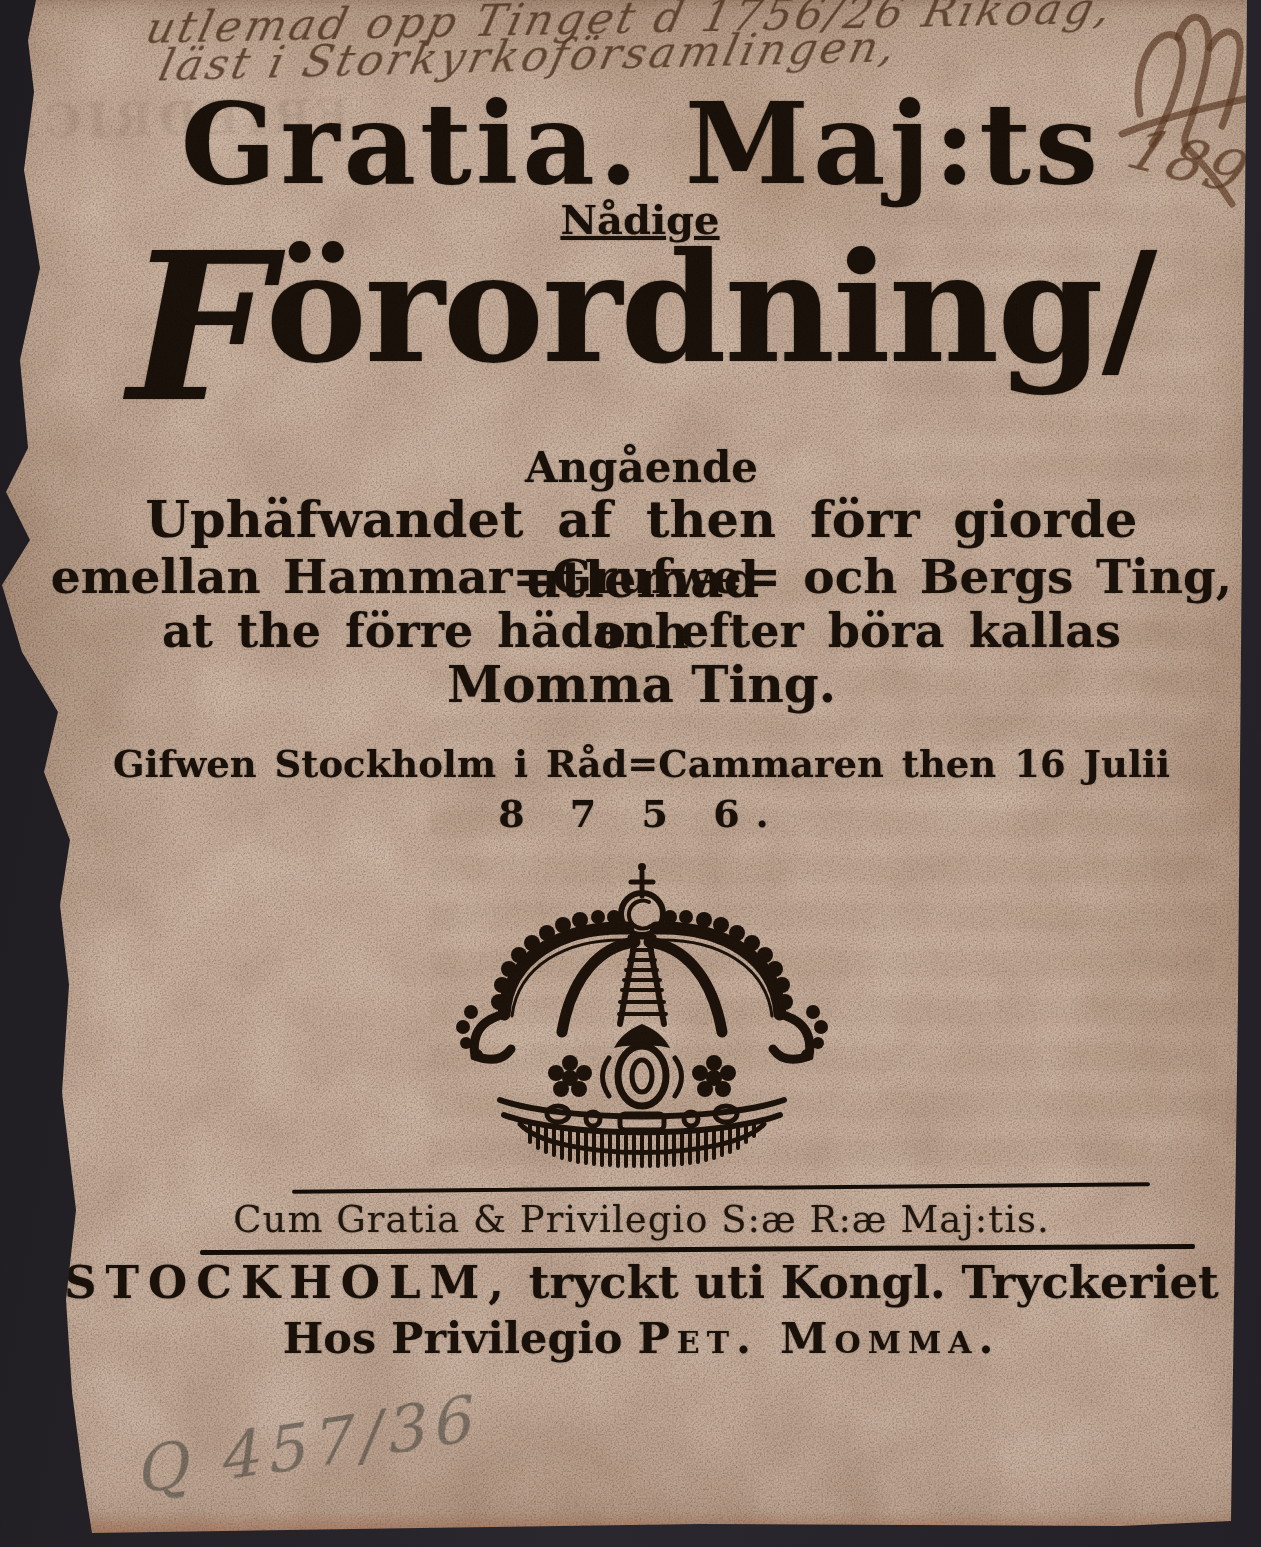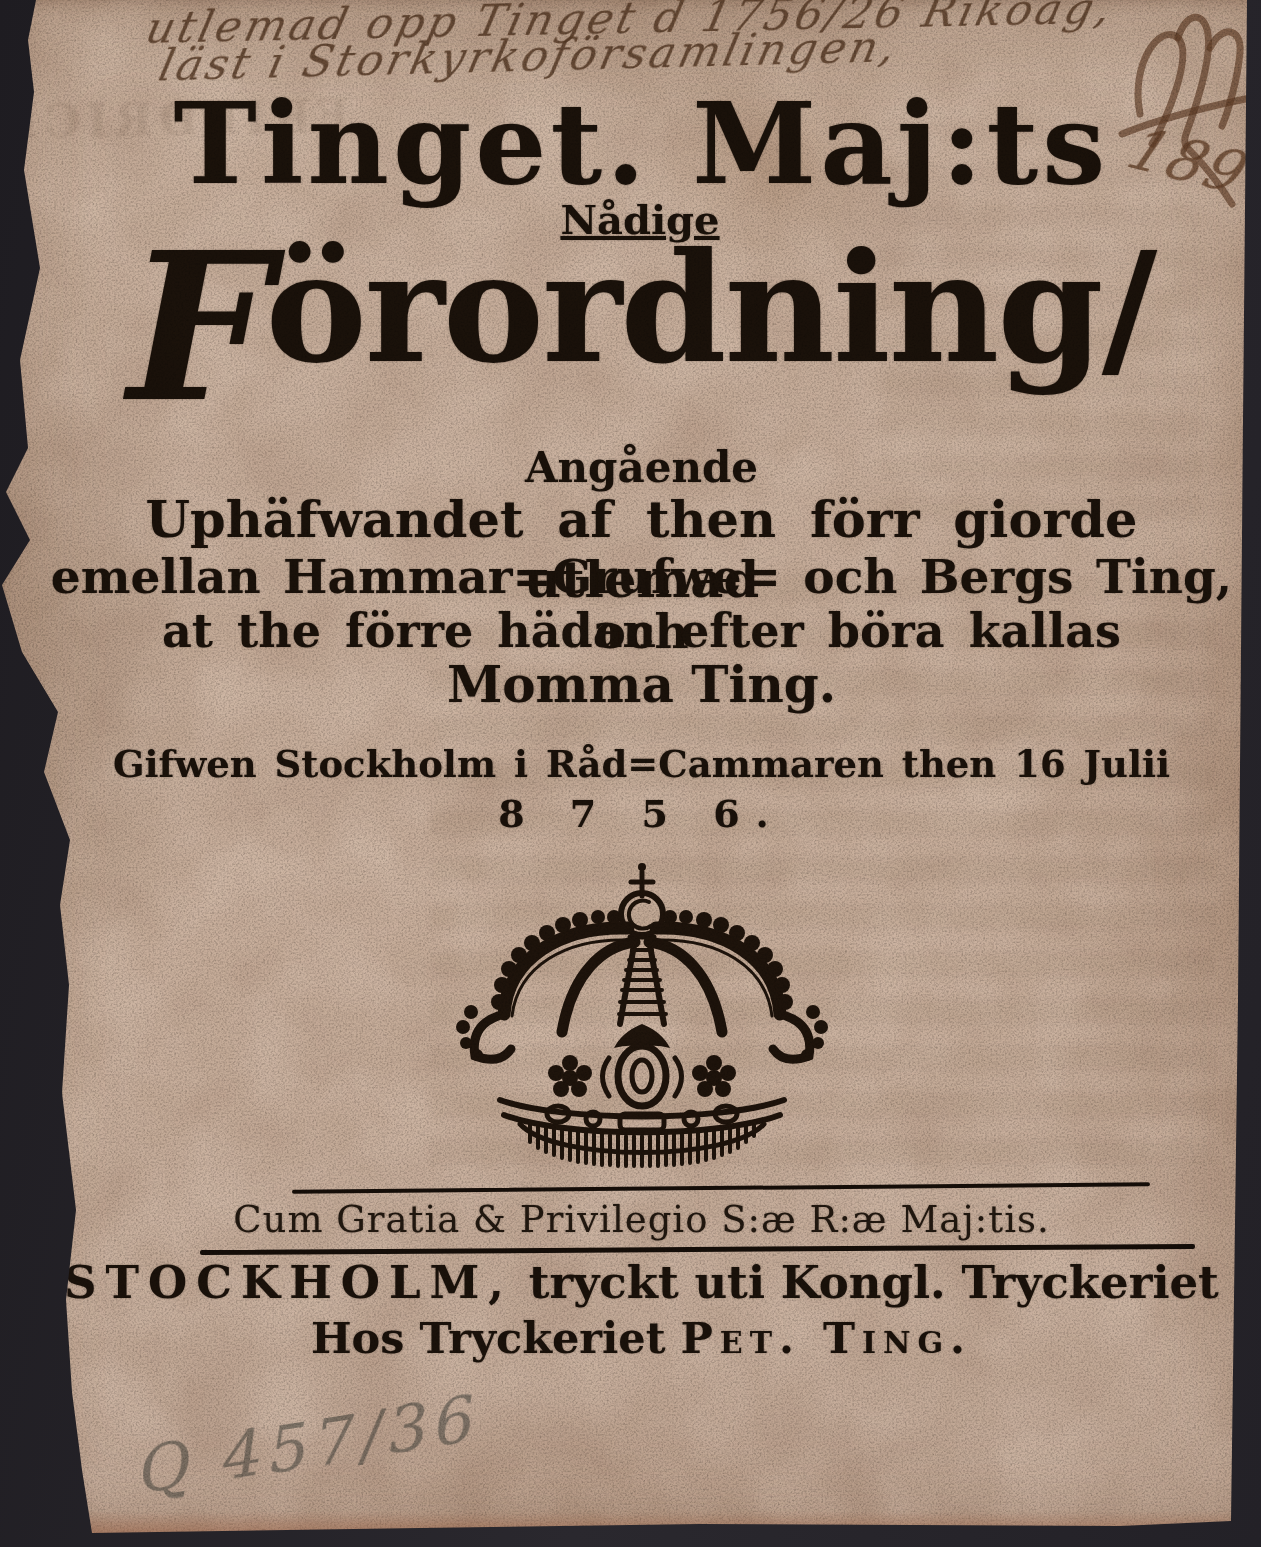--- a/index.html
+++ b/index.html
@@ -89,21 +89,21 @@
       <div class="hw hw-num">189</div>
       <svg class="scrawl" width="220" height="220" viewBox="0 0 220 220">
         <g fill="none" stroke="rgba(100,64,40,.66)" stroke-width="7" stroke-linecap="round">
           <path d="M58 120 C48 70 78 28 96 44 C112 60 84 128 70 150"></path>
           <path d="M96 44 C104 18 122 16 126 40 C130 66 112 118 104 140 C98 158 112 150 150 210"></path>
           <path d="M128 54 C140 30 160 34 158 58 C156 84 146 118 140 132"></path>
           <path d="M40 140 C80 124 128 112 168 104"></path>
         </g>
       </svg>
 
-      <h1 class="t-kongl print">Tinget. Maj:ts</h1>
+      <h1 class="t-kongl print">Gratia. Maj:ts</h1>
       <div class="t-nadige print">Nådige</div>
       <h2 class="t-main print"><span class="initial">F</span><span>örordning/</span></h2>
       <div class="t-angaende print">Angående</div>
 
       <div class="t-sub1 print">Uphäfwandet af then förr giorde utlemad</div>
       <div class="t-sub2 print">emellan Hammar=Grufwe= och Bergs Ting, och</div>
       <div class="t-sub3 print">at the förre hädan efter böra kallas</div>
       <div class="t-sub4 print">Momma Ting.</div>
 
       <div class="t-date1 print">Gifwen Stockholm i Råd=Cammaren then 16 Julii</div>
@@ -194,21 +194,21 @@
                    M184 274 V304 M192 274 V304 M200 274 V304 M208 274 V304 M216 273 V304 M224 273 V303
                    M232 272 V303 M240 272 V302 M248 271 V301 M256 270 V300 M264 269 V298 M272 268 V296
                    M280 267 V293 M288 266 V290 M296 264 V286 M304 262 V280 M312 260 V274" stroke-width="4"></path>
         </g>
       </svg>
 
       <div class="rule rule1"></div>
       <div class="t-priv print">Cum Gratia &amp; Privilegio S:æ R:æ Maj:tis.</div>
       <div class="rule rule2"></div>
       <div class="t-imp1 print"><span class="city">STOCKHOLM,</span> <span>tryckt uti Kongl. Tryckeriet</span></div>
-      <div class="t-imp2 print"><span>Hos Tryckeriet</span> <span class="printer">Pet. Ting.</span></div>
+      <div class="t-imp2 print"><span>Hos Privilegio</span> <span class="printer">Pet. Momma.</span></div>
 
       <div class="hw hw-pencil">Q 457/36</div>
     </div>
 
     <svg class="texture" width="1261" height="1547">
       <defs>
         <filter id="grain" x="0" y="0" width="100%" height="100%">
           <feTurbulence type="fractalNoise" baseFrequency="0.55" numOctaves="2" seed="7"></feTurbulence>
           <feColorMatrix type="matrix" values="0 0 0 0 0  0 0 0 0 0  0 0 0 0 0  0.8 0.8 0.8 0 -1.05"></feColorMatrix>
         </filter>

